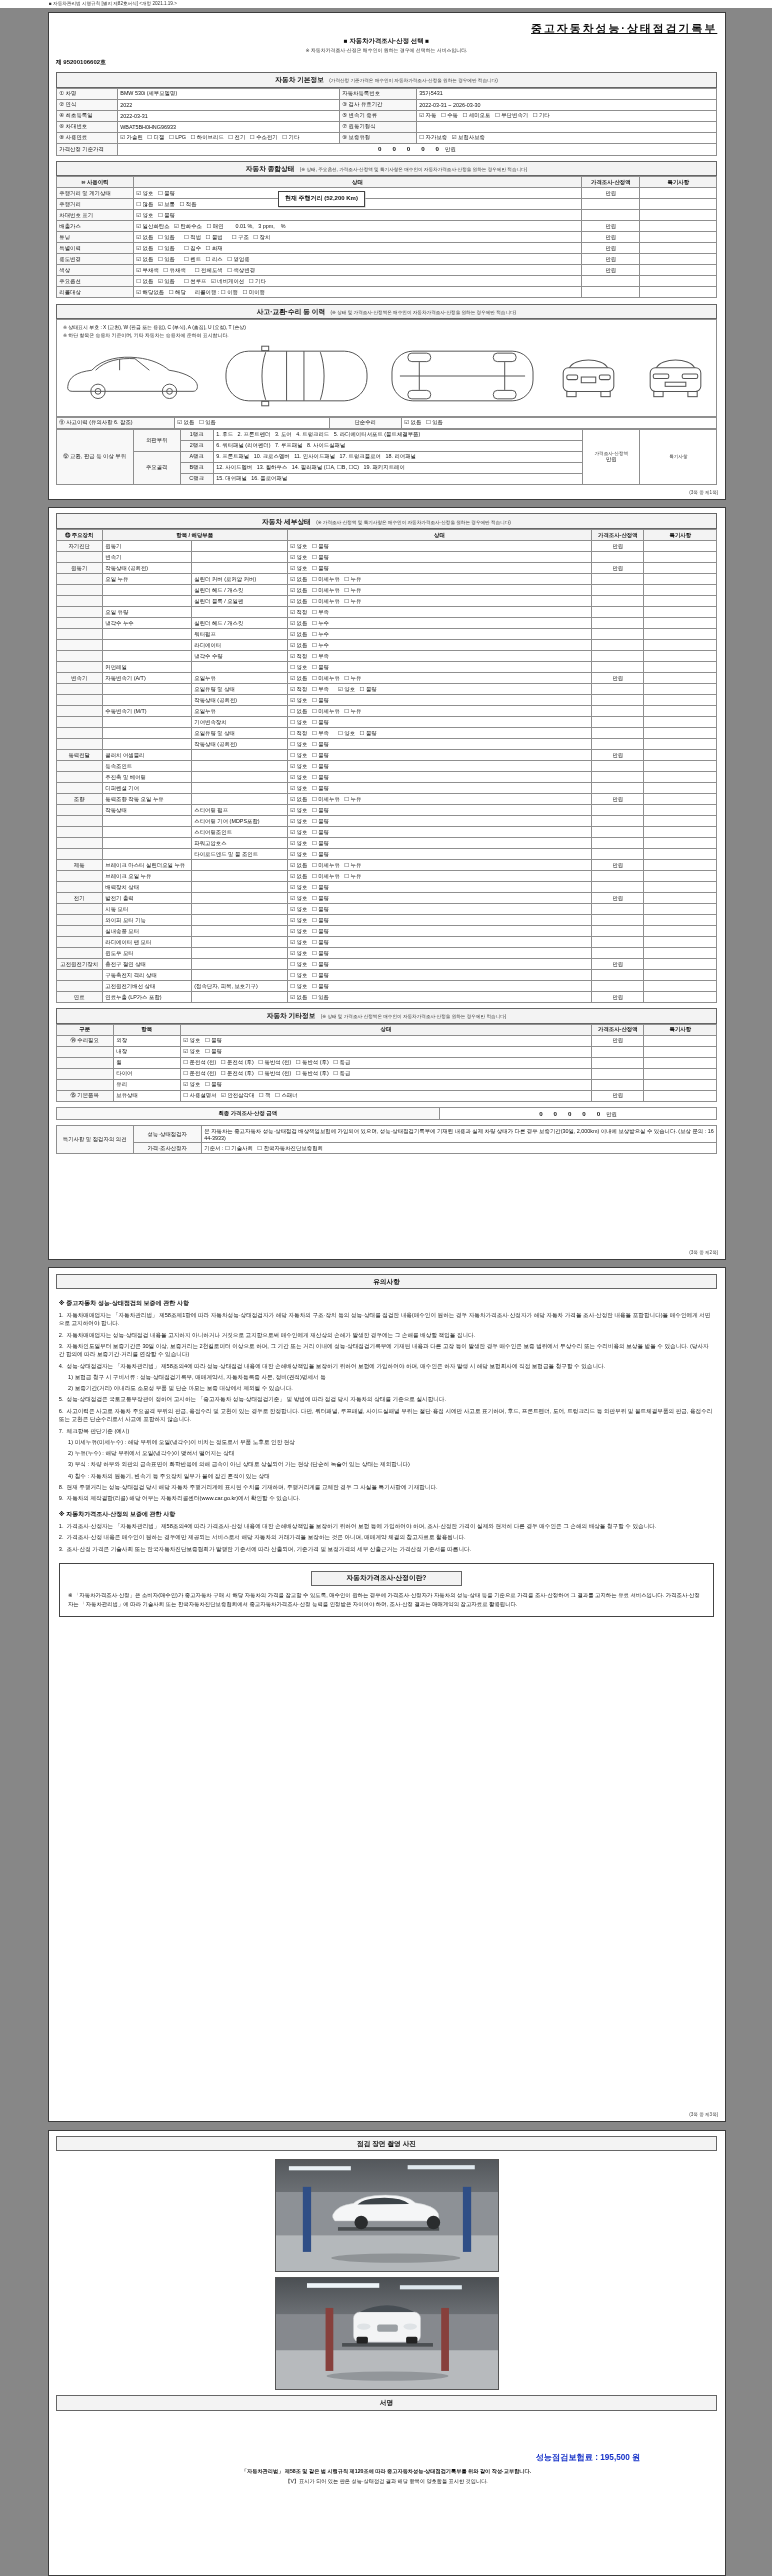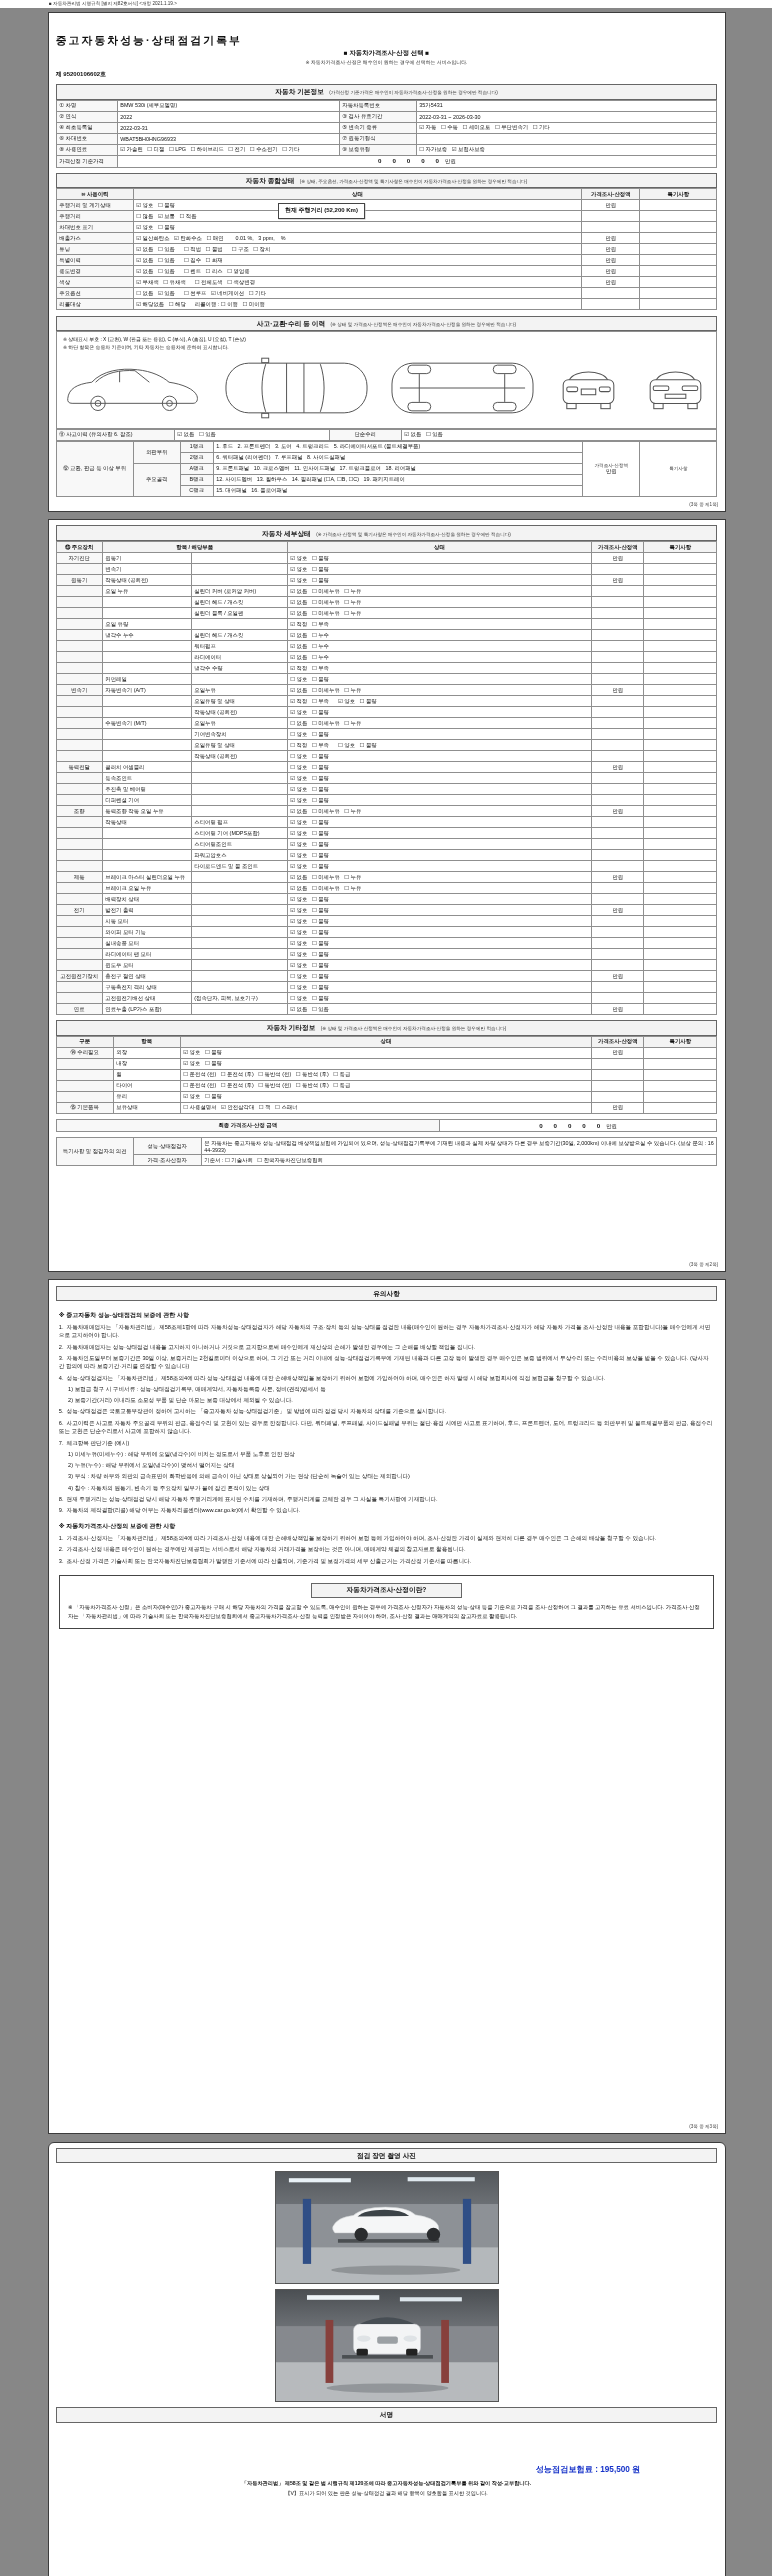--- a/index.html
+++ b/index.html
@@ -1,21 +1,21 @@
 <!DOCTYPE html>
 <html style="font-size:8.2px"><head>
 <meta charset="utf-8">
 <style>
   html,body { margin:0; padding:0; background:#878787; }
   body { width:773px; font-family:"Liberation Sans","DejaVu Sans",sans-serif; color:#111; }
   .print-strip { background:#ffffff; font-size:4.6px; color:#333; padding:1px 4.1px 1.5px 49px; }
   .doc { width:678px; margin:4.1px auto 0; }
   .page { background:#fff; border:0.5px solid #3c3c3c; padding:5.2px 7.2px 14.4px; margin-bottom:7.2px; position:relative; box-sizing:border-box; }
-  .p1 { min-height:479px; } .p2 { min-height:753px; } .p3 { min-height:855px; } .p4 { min-height:446px;border-radius:6px; }
-  .title { text-align:left; font-size:10.8px; font-weight:bold; letter-spacing:2.1px; margin:16px 0 1px; }
+  .p1 { min-height:479px; } .p2 { min-height:753px; } .p3 { min-height:855px; } .p4 { min-height:446px; }
+  .title { text-align:right; font-size:10.8px; font-weight:bold; letter-spacing:2.1px; margin:4px 0 1px;text-decoration:underline; }
   .subtitle { text-align:center; font-size:6.4px; font-weight:bold; margin:1px 0; }
   .subnote { text-align:center; font-size:4.9px; color:#222; margin-bottom:3.1px; }
   .docno-row { margin:4.1px 0 1px; }
   .docno { font-size:6px; font-weight:bold; }
   .sec-head { border:0.5px solid #666; background:#f3f3f3; text-align:center; padding:2.1px 2.1px 1.5px; margin-top:5.2px; }
   .sec-title { font-size:6.7px; font-weight:bold; }
   .sec-note { font-size:4.6px; font-weight:normal; margin-left:3.1px; color:#333; }
   table.grid { width:100%; border-collapse:collapse; table-layout:fixed; }
   .grid td, .grid th { border:0.5px solid #8f8f8f; font-size:5.4px; padding:1.5px 2.6px; vertical-align:middle; word-break:break-all; }
   .grid th { background:#f3f3f3; font-weight:bold; text-align:center; }

